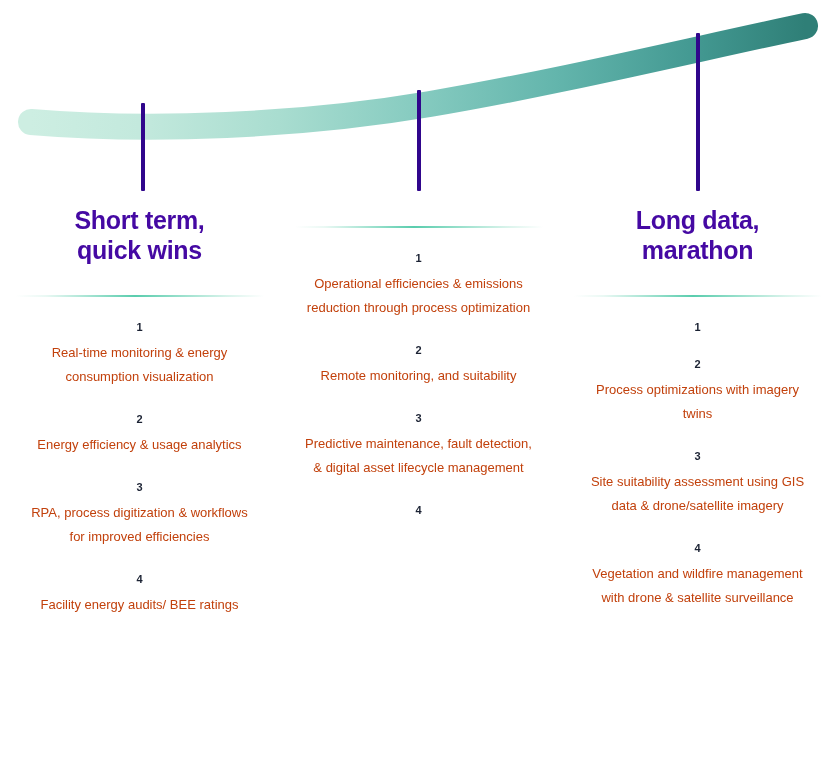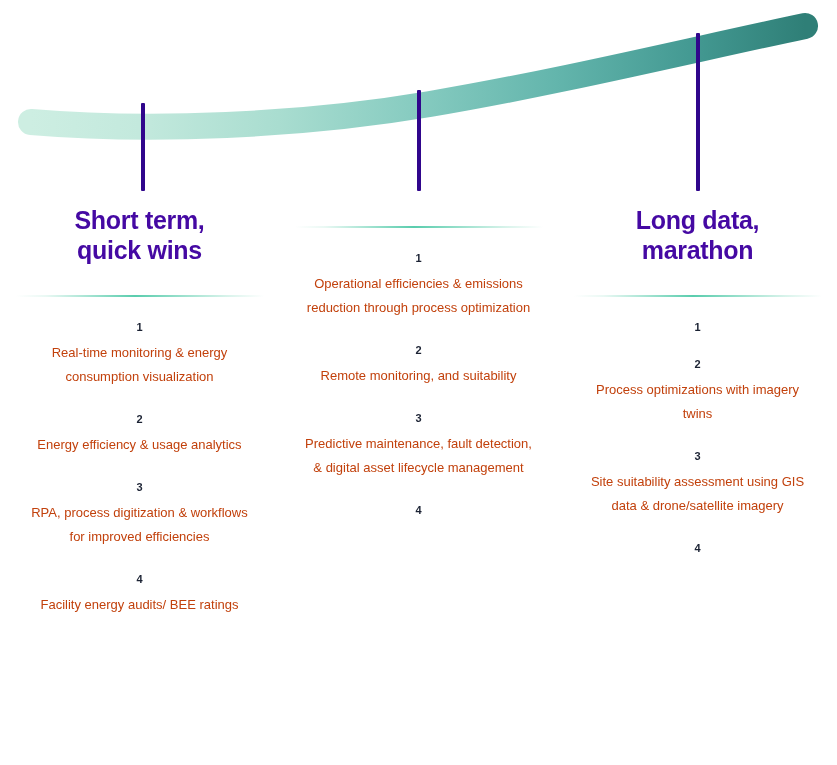--- a/index.html
+++ b/index.html
@@ -201,17 +201,18 @@
       <li class="phase-item">
         <span class="item-number">2</span>
         <span class="item-text">Process optimizations with imagery twins</span>
       </li>
       <li class="phase-item">
         <span class="item-number">3</span>
         <span class="item-text">Site suitability assessment using GIS data &amp; drone/satellite imagery</span>
       </li>
       <li class="phase-item">
         <span class="item-number">4</span>
+        <span class="item-text">Vegetation and wildfire management with drone &amp; satellite surveillance</span>
       </li>
     </ul>
   </div>
 
 </div>
 
 </body></html>

